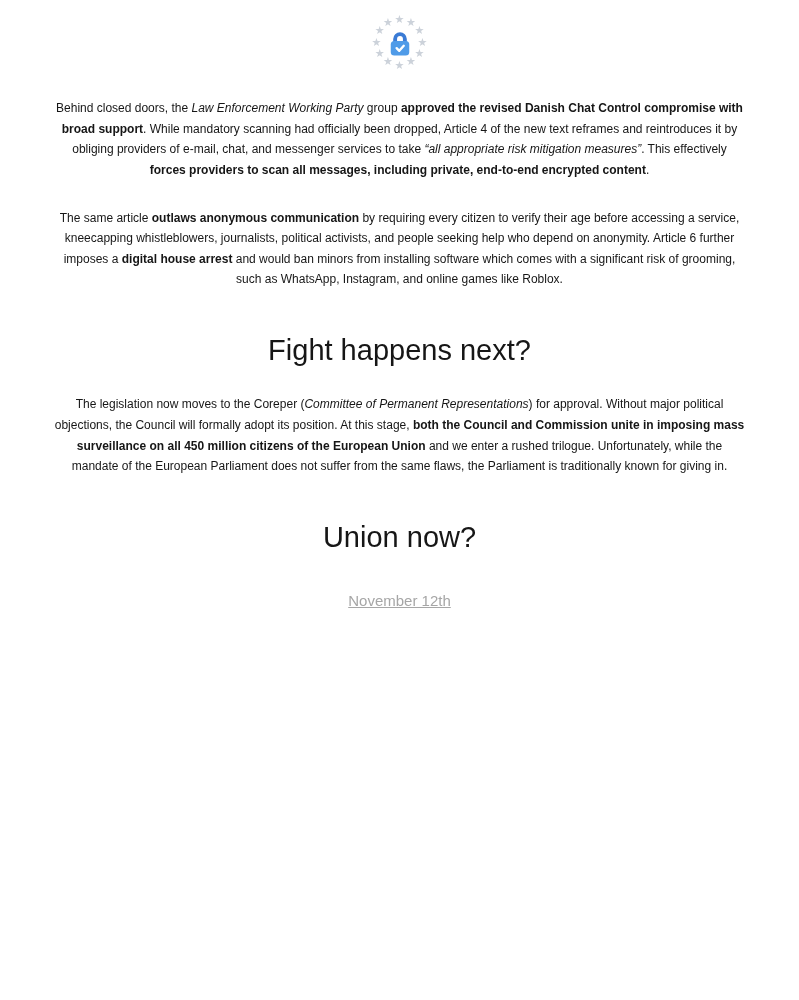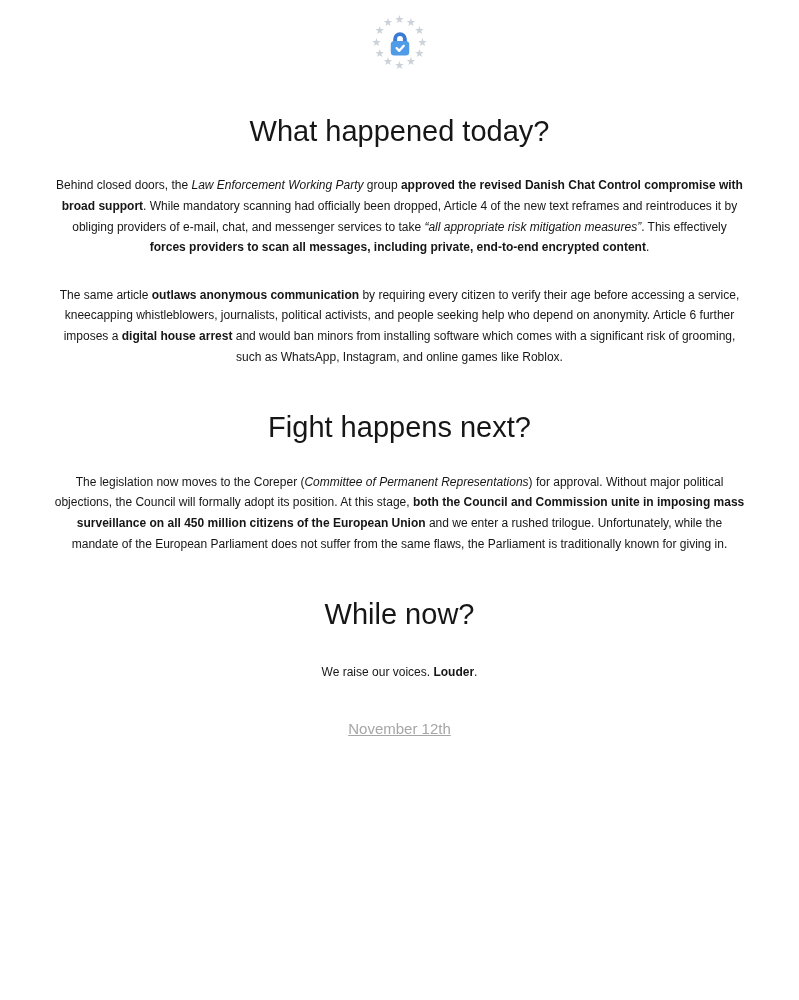--- a/index.html
+++ b/index.html
@@ -89,26 +89,24 @@
       <svg class="lock-svg" width="30" height="30" viewBox="0 0 24 24">
         <path id="lock-shackle" d="M8.1 12 V8.6 a3.9 3.9 0 0 1 7.8 0 V12" fill="none" stroke-width="3.1" stroke-linecap="round" stroke="#3a7bd5"></path>
         <rect id="lock-body" x="4.6" y="10.2" width="14.8" height="11.6" rx="2.8" fill="#4f9be8"></rect>
         <path d="M9.3 16 l2.1 2.1 l3.6 -4" fill="none" stroke="#ffffff" stroke-width="1.9" stroke-linecap="round" stroke-linejoin="round"></path>
       </svg>
     </span>
   </div>
 
   <div class="content">
 
-    <h2 class="section-heading">What happened today?</h2>
     <p class="body-text"><span>Behind closed doors, the </span><i>Law Enforcement Working Party</i><span> group </span><b>approved the revised Danish Chat Control compromise with broad support</b><span>. While mandatory scanning had officially been dropped, Article 4 of the new text reframes and reintroduces it by obliging providers of e-mail, chat, and messenger services to take </span><i>“all appropriate risk mitigation measures”</i><span>. This effectively </span><b>forces providers to scan all messages, including private, end-to-end encrypted content</b><span>.</span></p>
     <p class="body-text"><span>The same article </span><b>outlaws anonymous communication</b><span> by requiring every citizen to verify their age before accessing a service, kneecapping whistleblowers, journalists, political activists, and people seeking help who depend on anonymity. Article 6 further imposes a </span><b>digital house arrest</b><span> and would ban minors from installing software which comes with a significant risk of grooming, such as WhatsApp, Instagram, and online games like Roblox.</span></p>
 
     <h2 class="section-heading">Fight happens next?</h2>
     <p class="body-text"><span>The legislation now moves to the Coreper (</span><i>Committee of Permanent Representations</i><span>) for approval. Without major political objections, the Council will formally adopt its position. At this stage, </span><b>both the Council and Commission unite in imposing mass surveillance on all 450 million citizens of the European Union</b><span> and we enter a rushed trilogue. Unfortunately, while the mandate of the European Parliament does not suffer from the same flaws, the Parliament is traditionally known for giving in.</span></p>
 
-    <h2 class="section-heading">While now?</h2>
-    <p class="body-text closing-line"><span>We raise our voices. </span><b>Louder</b><span>.</span></p>
+    <h2 class="section-heading">Union now?</h2>
 
     <div class="footer-date">November 12th</div>
   </div>
 
 </div>
 
 </body></html>

